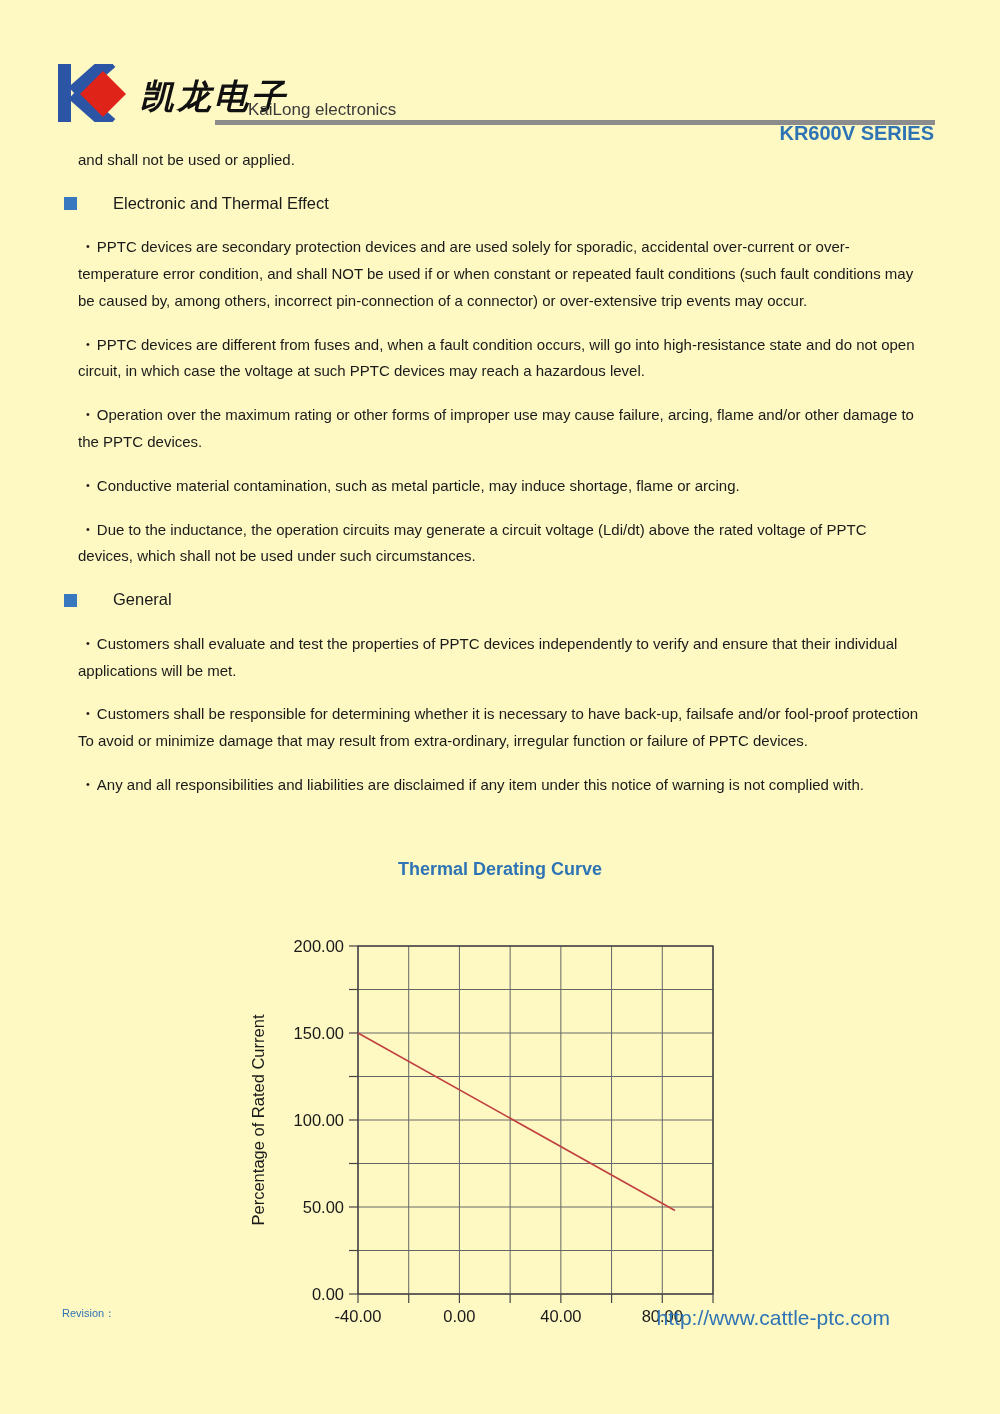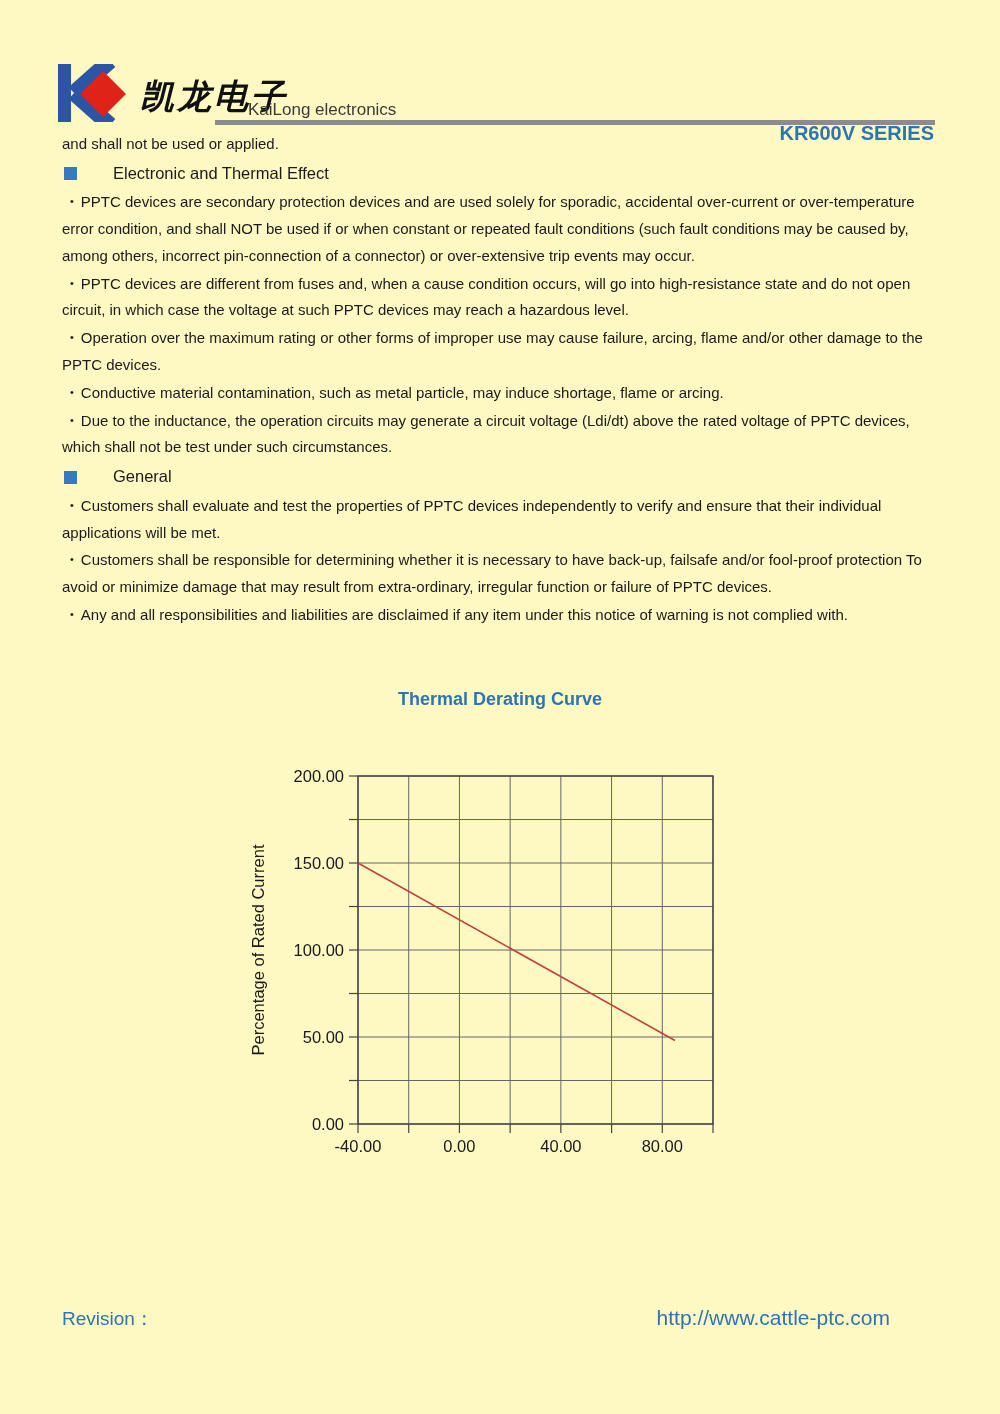--- a/index.html
+++ b/index.html
@@ -33,21 +33,21 @@
   }
   .header-bar {
     position:absolute; left:215px; top:120px;
     width:720px; height:5px; background:#8C8C8C;
   }
 
   
   .content {
     position:absolute; left:62px; top:131px; width:876px;
   }
-  .content p { margin:0; font-size:15px; line-height:26.8px; }
+  .content p { margin:16px; font-size:15px; line-height:26.8px; }
   p.b::before {
     content:"•";
     font-size:11px;
     display:inline-block;
     margin:0 7px 0 8px;
     vertical-align:2px;
   }
   .sec-head {
     display:flex; align-items:center;
     line-height:27.5px; margin:2px 0 1px 2px;gap:26px;
@@ -65,21 +65,21 @@
     text-align:center;
   }
 
   
   .chart-block { margin-left:178px; margin-top:36px; }
   .chart-block svg { display:block; }
 
   
   .footer-left {
     position:absolute; left:62px; top:1306px;
-    font-size:19px; color:#2E74B5;
+    font-size:11px; color:#2E74B5;
   }
   .footer-right {
     position:absolute; right:110px; top:1306px;
     font-size:21px; color:#2E74B5; text-decoration:none;
   }
 </style>
 </head>
 <body>
 
 <div class="page">
@@ -98,24 +98,24 @@
   </div>
 
   <div class="content">
     <p class="plain">and shall not be used or applied.</p>
 
     <div class="sec-head">
       <span class="sq"></span>
       <span class="sec-title">Electronic and Thermal Effect</span>
     </div>
     <p class="b">PPTC devices are secondary protection devices and are used solely for sporadic, accidental over-current or over-temperature error condition, and shall NOT be used if or when constant or repeated fault conditions (such fault conditions may be caused by, among others, incorrect pin-connection of a connector) or over-extensive trip events may occur.</p>
-    <p class="b">PPTC devices are different from fuses and, when a cause condition occurs, will go into high-resistance state and do not open circuit, in which case the voltage at such PPTC devices may reach a hazardous level.</p>
+    <p class="b">PPTC devices are different from fuses and, when a fault condition occurs, will go into high-resistance state and do not open circuit, in which case the voltage at such PPTC devices may reach a hazardous level.</p>
     <p class="b">Operation over the maximum rating or other forms of improper use may cause failure, arcing, flame and/or other damage to the PPTC devices.</p>
     <p class="b">Conductive material contamination, such as metal particle, may induce shortage, flame or arcing.</p>
-    <p class="b">Due to the inductance, the operation circuits may generate a circuit voltage (Ldi/dt) above the rated voltage of PPTC devices, which shall not be test under such circumstances.</p>
+    <p class="b">Due to the inductance, the operation circuits may generate a circuit voltage (Ldi/dt) above the rated voltage of PPTC devices, which shall not be used under such circumstances.</p>
 
     <div class="sec-head">
       <span class="sq"></span>
       <span class="sec-title">General</span>
     </div>
     <p class="b">Customers shall evaluate and test the properties of PPTC devices independently to verify and ensure that their individual applications will be met.</p>
     <p class="b">Customers shall be responsible for determining whether it is necessary to have back-up, failsafe and/or fool-proof protection To avoid or minimize damage that may result from extra-ordinary, irregular function or failure of PPTC devices.</p>
     <p class="b">Any and all responsibilities and liabilities are disclaimed if any item under this notice of warning is not complied with.</p>
 
     <p class="chart-title">Thermal Derating Curve</p>

